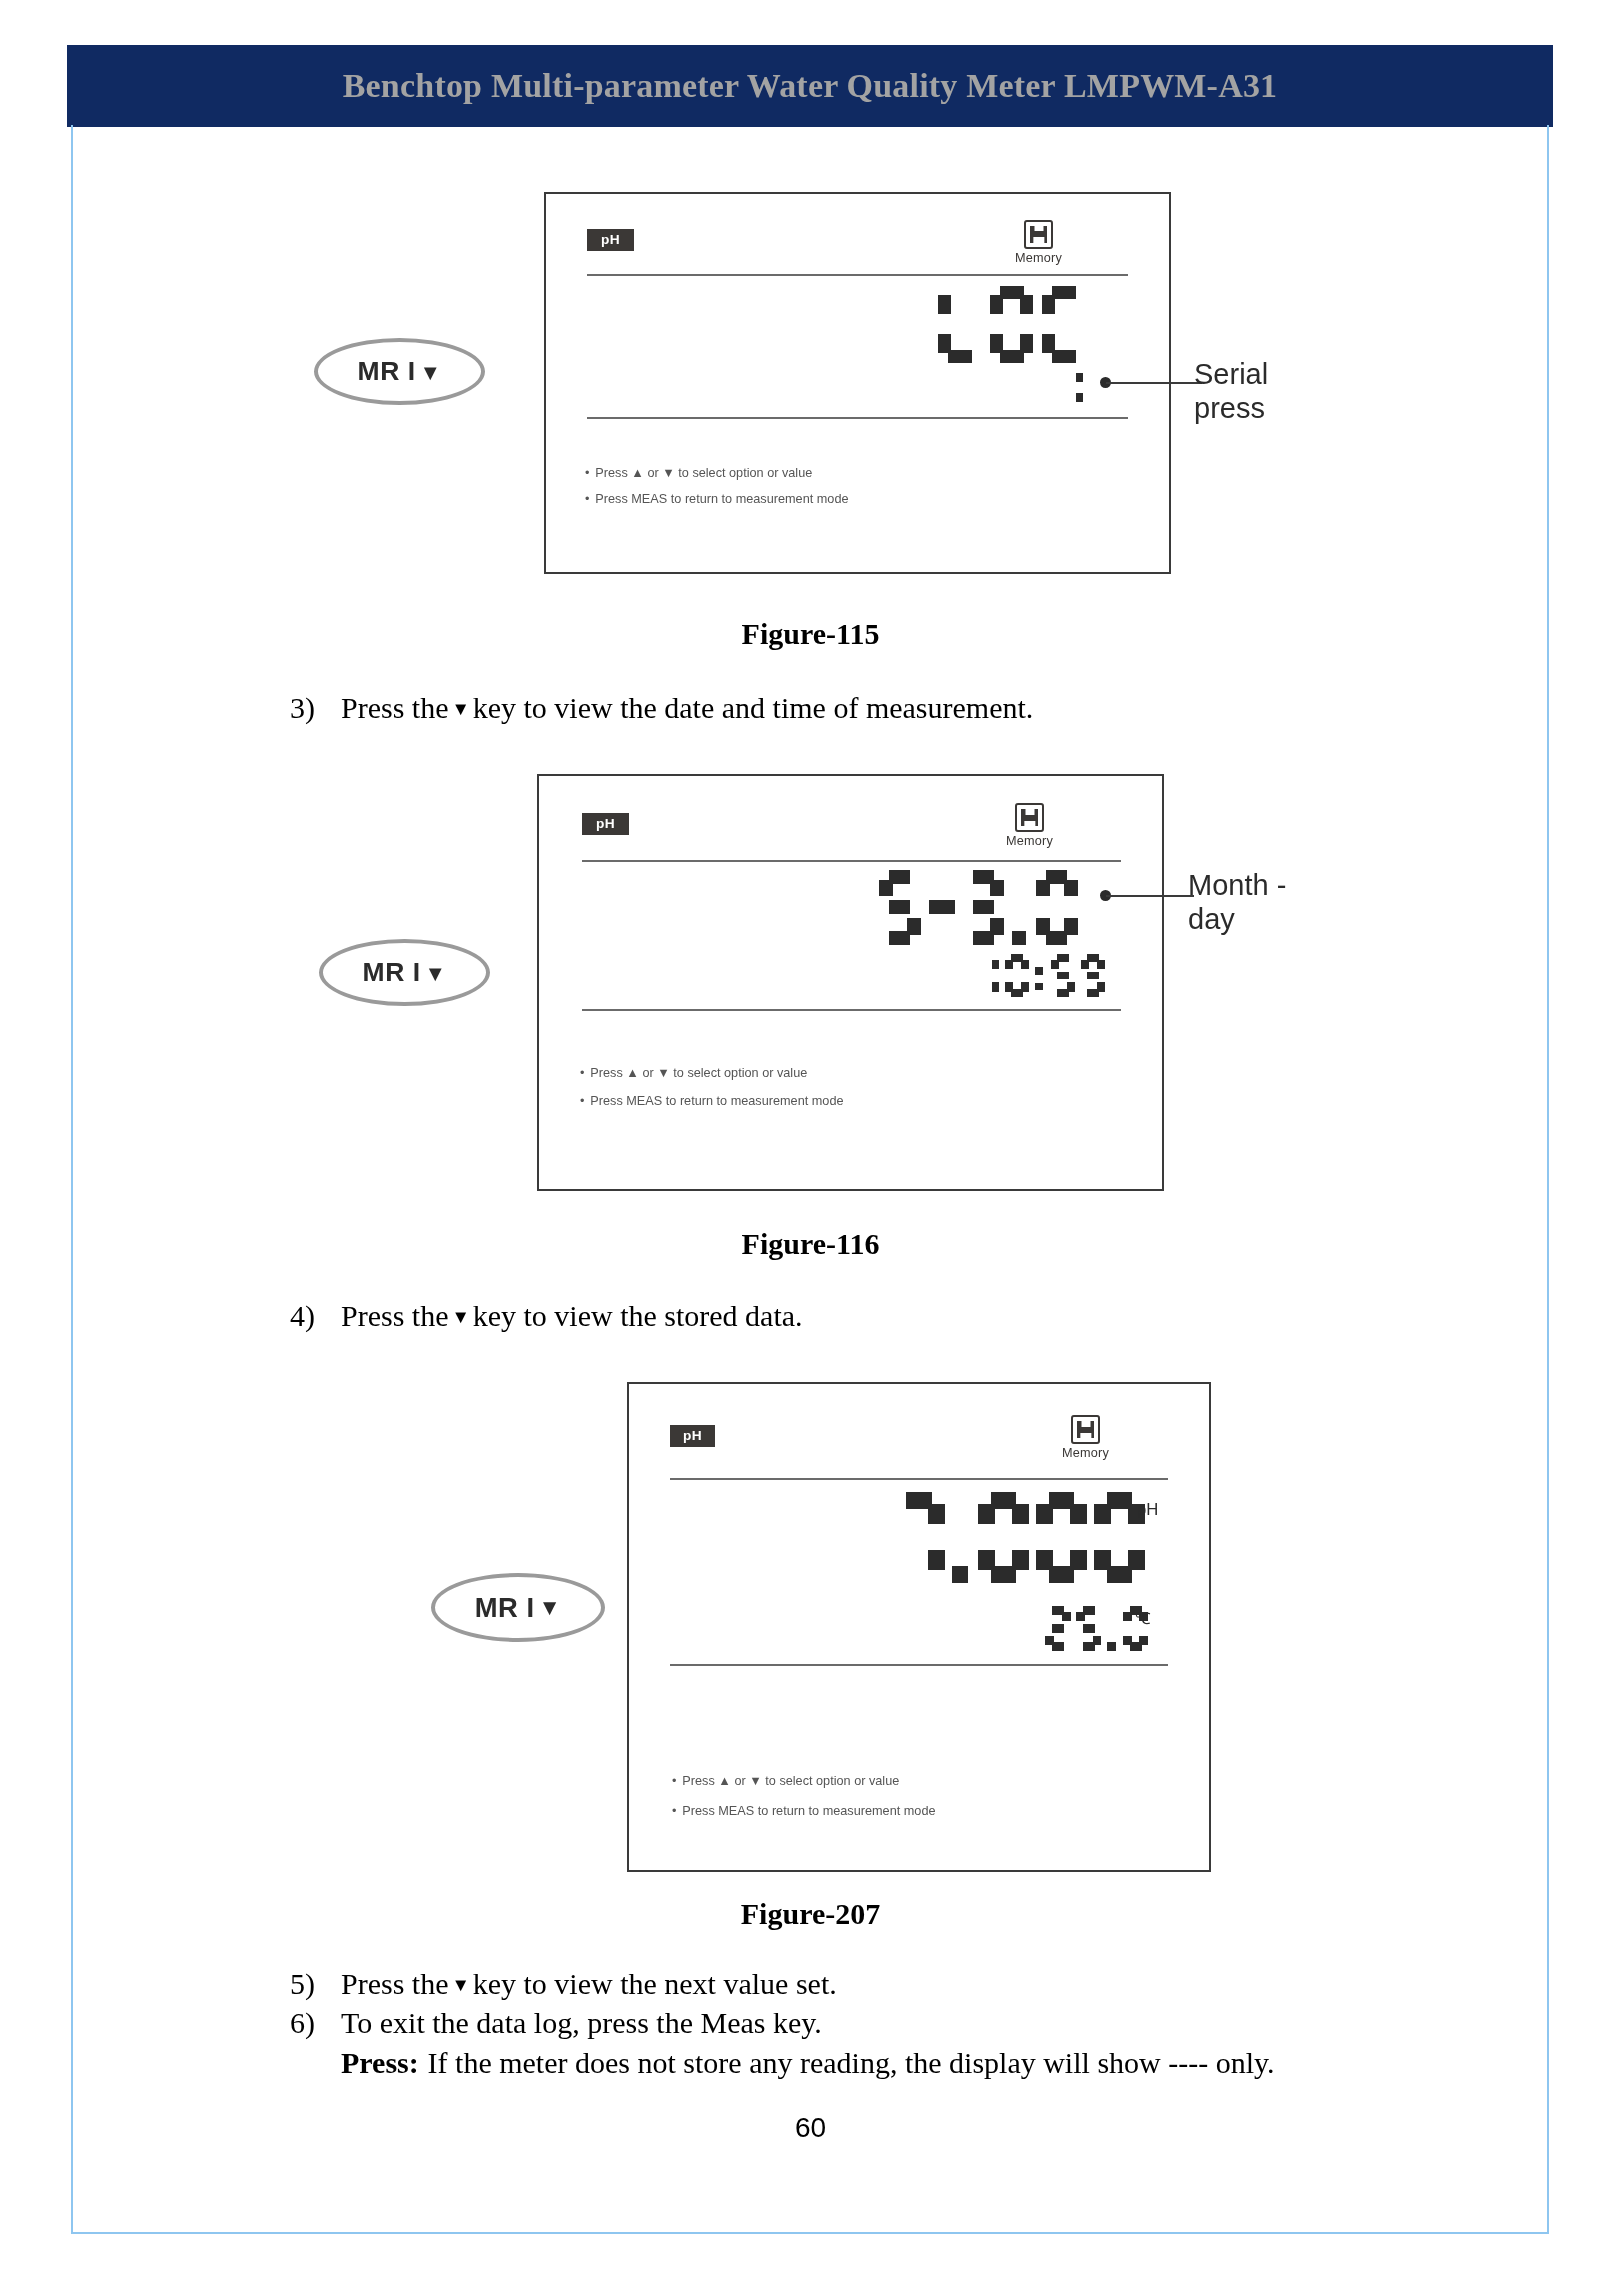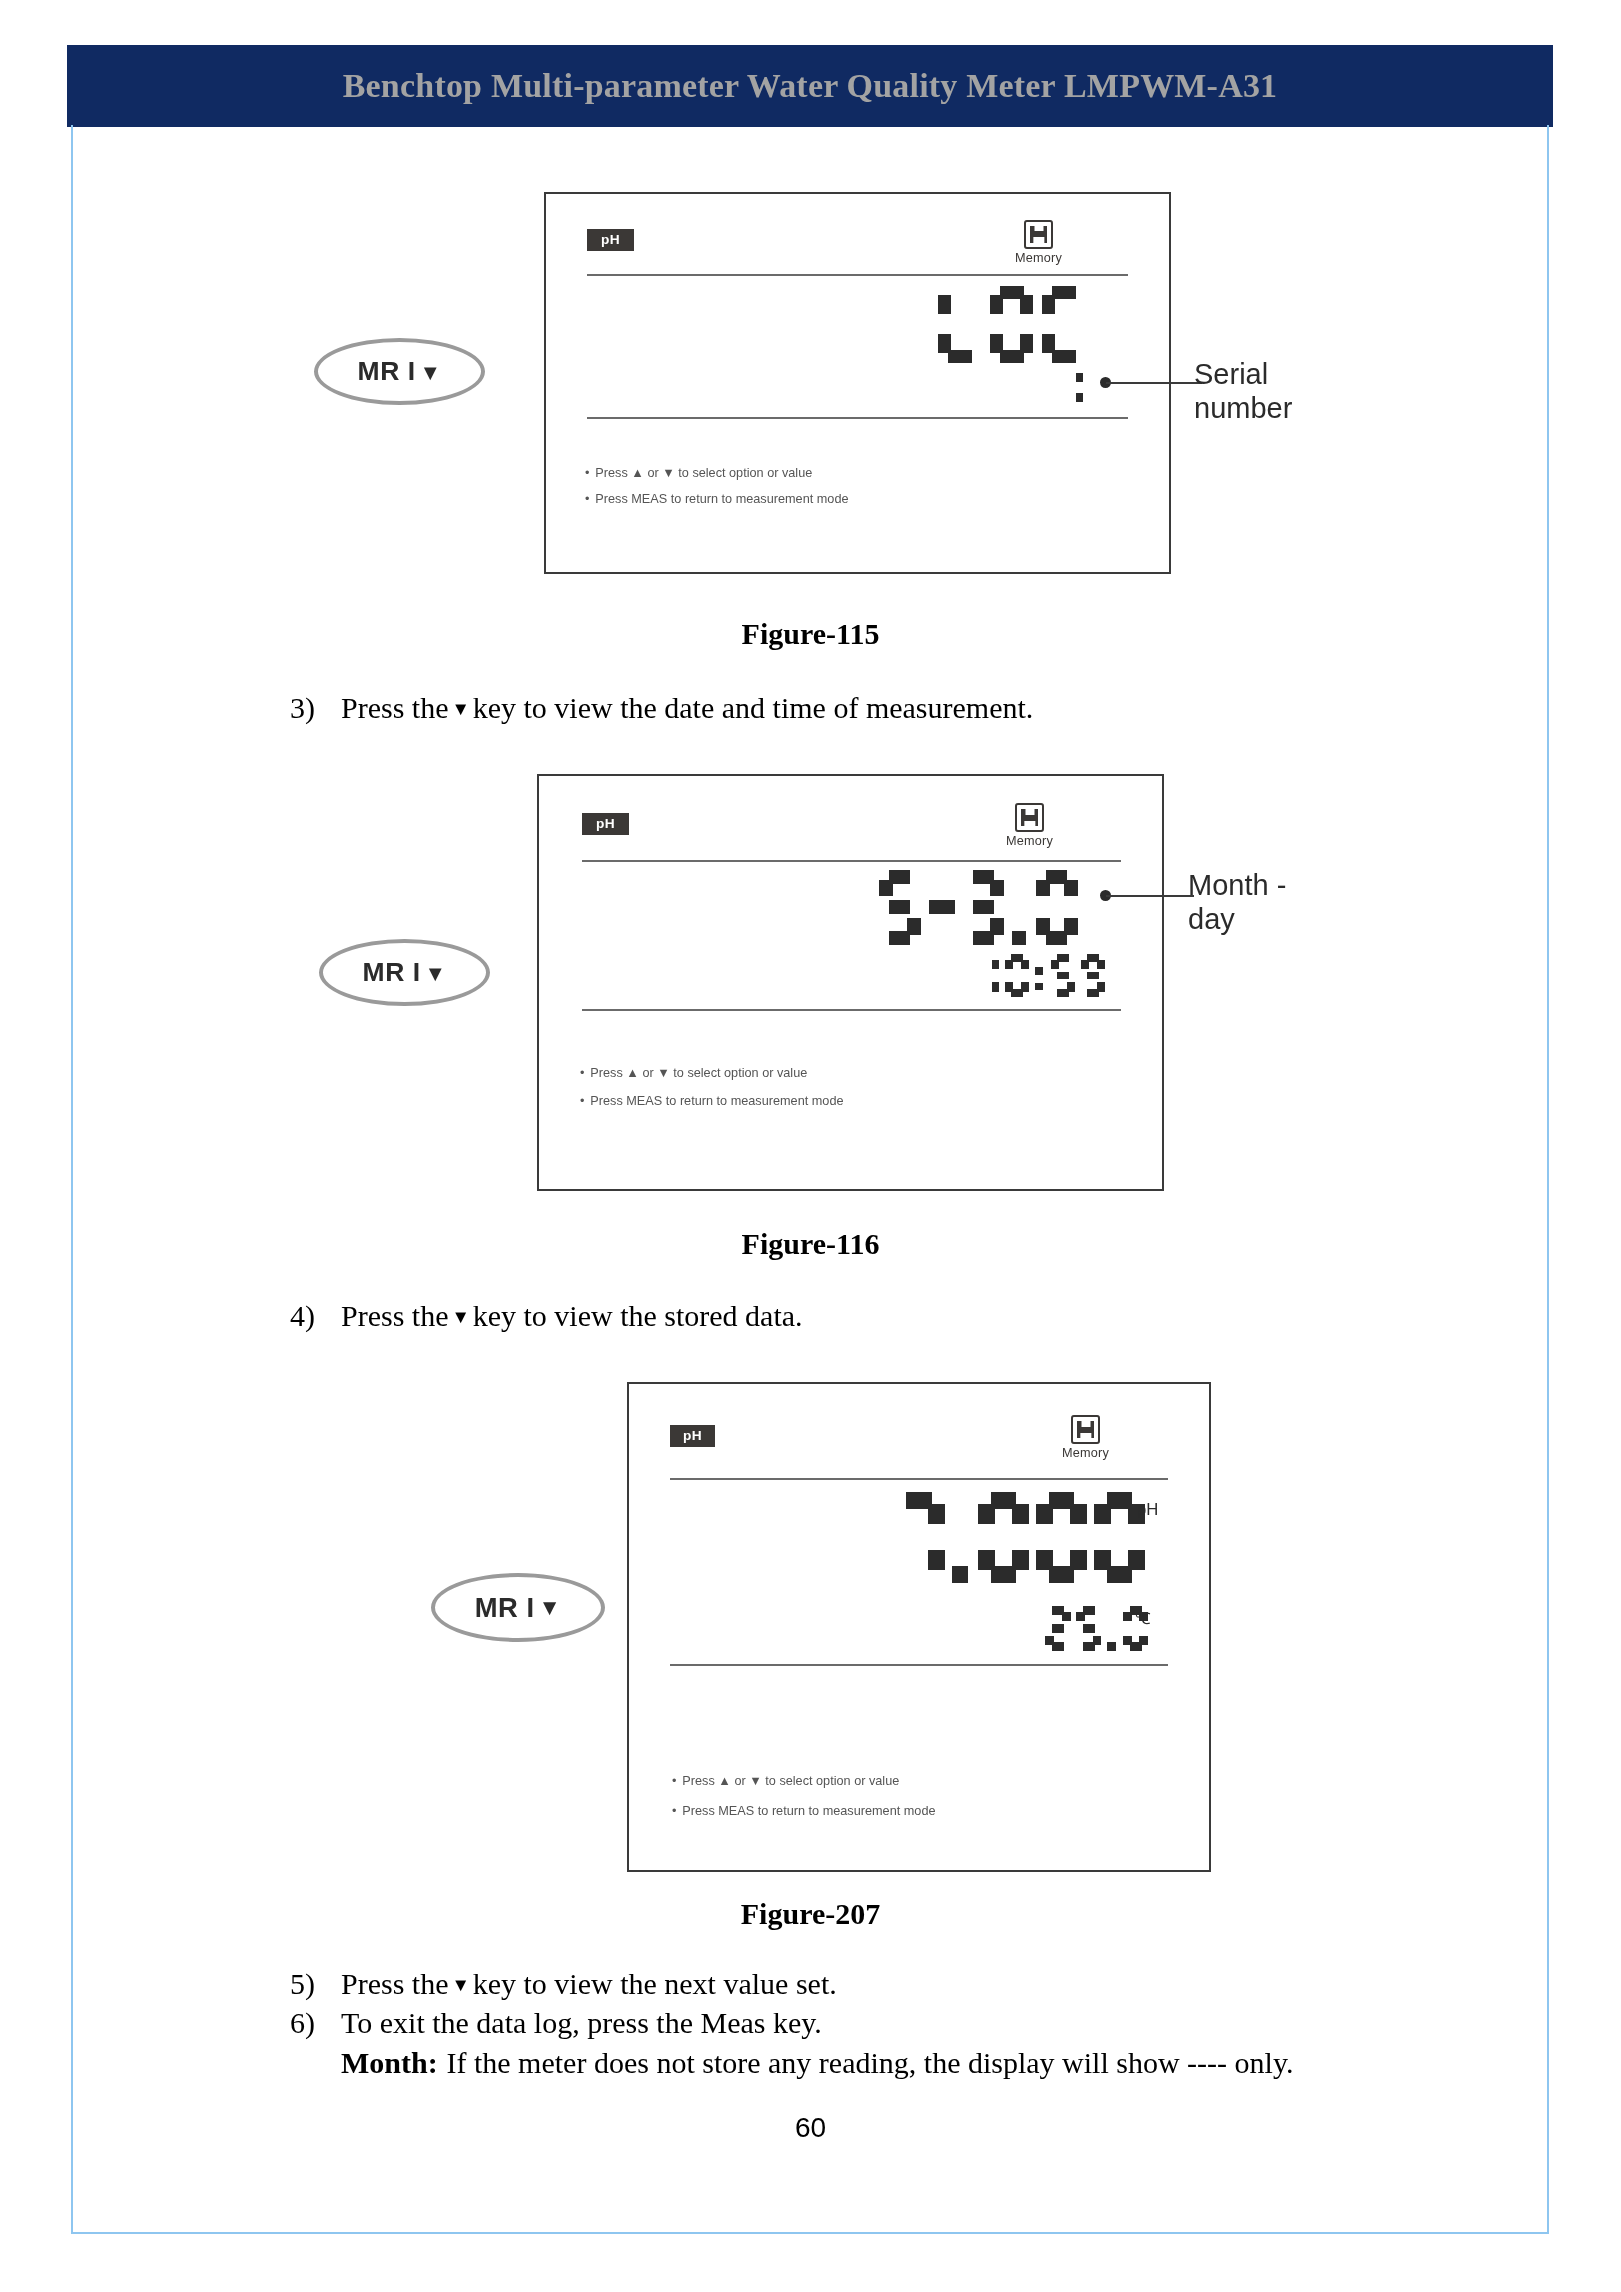--- a/index.html
+++ b/index.html
@@ -276,21 +276,21 @@
 <div class="mrkey" style="left:314px; top:338px; width:171px; height:67px;">
   <div class="lbl" style="font-size:26.5px;">
     <span>MR I</span>
     <span class="tri">▼</span>
   </div>
 </div>
 
 <div class="callout-dot" style="left:1100px; top:377px;"></div>
 <div class="callout-line" style="left:1106px; top:382px; width:96px;"></div>
 <div class="callout-text" style="left:1194px; top:357px;">Serial
-number</div>
+press</div>
 
 <div class="caption" style="top:617px;">Figure-115</div>
 
 <div class="step" style="left:290px; top:691px;">
   <span class="num">3)</span>
   <span class="txt"><span>Press the</span><span class="dn-arrow">▼</span><span>key to view the date and time of measurement.</span></span>
 </div>
 
 <div class="lcd" id="lcd-116" style="left:537px; top:774px; width:627px; height:417px;">
     <div class="badge" style="left: 43px; top: 37px; width: 47px; height: 21.6px; font-size: 13.7px;">pH</div>
@@ -478,19 +478,19 @@
   <span class="num">5)</span>
   <span class="txt"><span>Press the</span><span class="dn-arrow">▼</span><span>key to view the next value set.</span></span>
 </div>
 
 <div class="step" style="left:290px; top:2006px;">
   <span class="num">6)</span>
   <span class="txt">To exit the data log, press the Meas key.</span>
 </div>
 
 <div class="step" style="left:341px; top:2046px;">
-  <span class="note-b">Month:</span>
+  <span class="note-b">Press:</span>
   <span style="display:inline-block;width:8.8px;"></span>
   <span>If the meter does not store any reading, the display will show ---- only.</span>
 </div>
 
 <div class="page-num" style="top:2112px;">60</div>
 
 
 </body></html>

